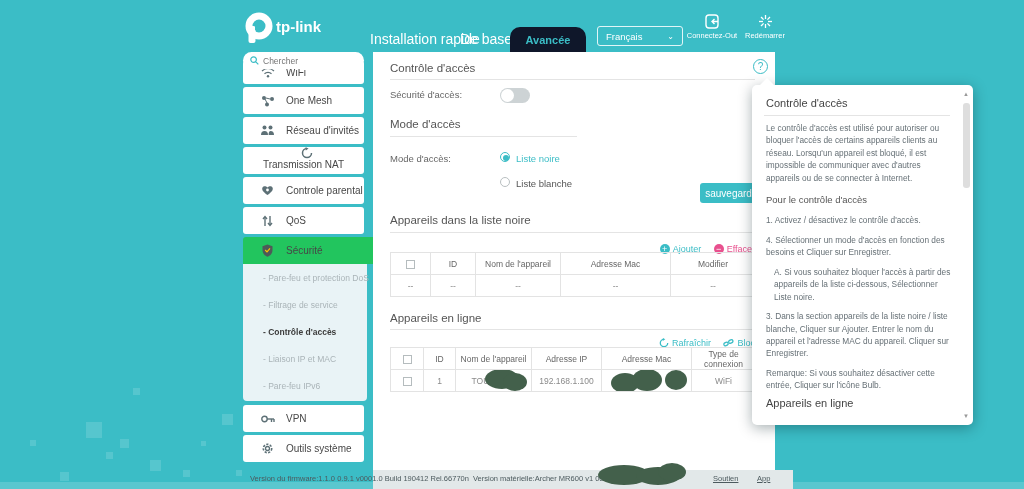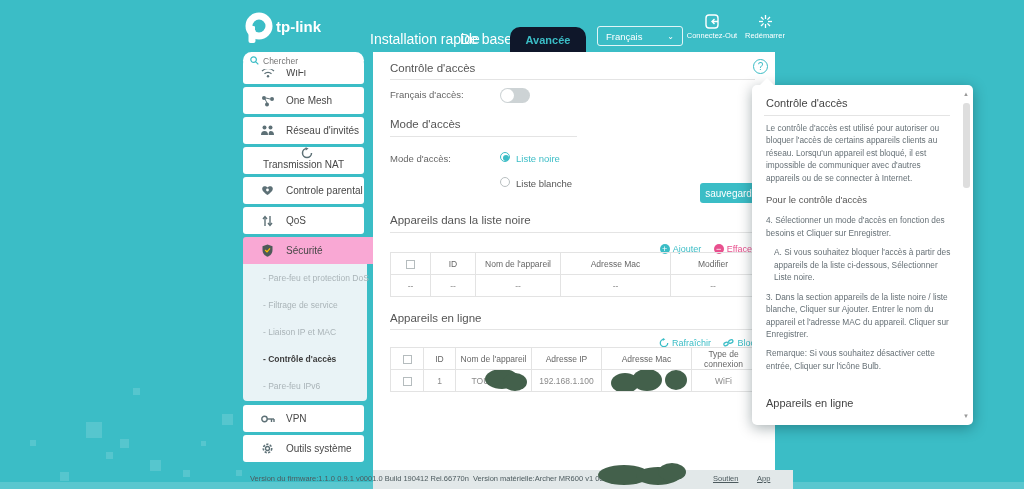--- a/index.html
+++ b/index.html
@@ -15,21 +15,21 @@
                 display:flex; align-items:center; justify-content:center; }
   .lang { position:absolute; left:597px; top:26px; width:86px; height:20px; border:1px solid rgba(255,255,255,.85);
           border-radius:3px; color:#fff; font-size:9.5px; display:flex; align-items:center; padding:0 8px; justify-content:space-between; }
   .hdr-ic { position:absolute; top:14px; width:70px; text-align:center; color:#fff; }
   .hdr-ic .lbl { font-size:7.5px; display:block; margin-top:2px; }
 
   
   .side-item { position:absolute; left:243px; width:121px; height:27px; background:#fff; border-radius:3px;
                display:flex; align-items:center; font-size:10px; color:#474747; cursor:pointer; }
   .side-item .ic { width:17px; margin-left:16px; margin-right:10px; display:flex; justify-content:center; }
-  .side-item.active { background:#f9a8d4; width:136px; border-radius:3px 3px 0 0; }
+  .side-item.active { background:#22c55e; width:136px; border-radius:3px 3px 0 0; }
   .submenu { position:absolute; left:243px; top:264px; width:124px; height:137px; background:#e9f3f6; border-radius:0 0 4px 4px; }
   .sub-item { height:27px; display:flex; align-items:center; padding-left:20px; font-size:8.5px; color:#aab4b8; cursor:pointer; white-space:nowrap; }
   .sub-item.active { color:#3c3c3c; font-weight:bold; }
 
   
   .panel { position:absolute; left:373px; top:52px; width:402px; height:418px; background:#fff; }
   .sec-title { position:absolute; left:17px; font-size:11.5px; color:#555; }
   .divider { position:absolute; left:17px; height:1px; background:#e4e4e4; }
   .form-label { position:absolute; left:17px; font-size:9.5px; color:#666; }
   .toggle { position:absolute; left:127px; top:36px; width:30px; height:15px; background:#cdd3d5; border-radius:8px; cursor:pointer; }
@@ -222,22 +222,22 @@
       <path d="M5.5 0.5 L10.5 2.2 V6 C10.5 9.5 8.5 11.7 5.5 12.7 C2.5 11.7 0.5 9.5 0.5 6 V2.2 Z" fill="#4e5a58"></path>
       <path d="M3.2 6 L5 7.8 L8 4.4" fill="none" stroke="#fcc200" stroke-width="1.2"></path>
       </svg>
   </span>
   <span>Sécurité</span>
 </div>
 
 <div class="submenu">
   <div class="sub-item">- Pare-feu et protection DoS</div>
   <div class="sub-item">- Filtrage de service</div>
+  <div class="sub-item active">- Contrôle d'accès</div>
   <div class="sub-item">- Liaison IP et MAC</div>
-  <div class="sub-item active">- Contrôle d'accès</div>
   <div class="sub-item">- Pare-feu IPv6</div>
 </div>
 
 <div class="side-item" style="top:405px;">
   <span class="ic">
     <svg width="14" height="10" viewBox="0 0 14 10">
       <circle cx="3.5" cy="5" r="2.7" fill="none" stroke="#5d7076" stroke-width="1.4"></circle>
       <line x1="6" y1="5" x2="13" y2="5" stroke="#5d7076" stroke-width="1.4"></line>
       <line x1="10.5" y1="5" x2="10.5" y2="8" stroke="#5d7076" stroke-width="1.4"></line>
       <line x1="13" y1="5" x2="13" y2="8" stroke="#5d7076" stroke-width="1.4"></line>
@@ -255,21 +255,21 @@
   </span>
   <span>Outils système</span>
 </div>
 
 <div class="panel">
 
   <span class="sec-title" style="top:10px;">Contrôle d'accès</span>
   <span class="abs" style="left:380px;top:7px;width:15px;height:15px;border:1.4px solid #3bbdc6;border-radius:50%;color:#3bbdc6;font-size:10px;text-align:center;line-height:13px;cursor:pointer;">?</span>
   <div class="divider" style="top:27px;width:365px;"></div>
 
-  <span class="form-label" style="top:37px;">Français d'accès:</span>
+  <span class="form-label" style="top:37px;">Sécurité d'accès:</span>
   <div class="toggle">
       <span class="knob"></span>
     </div>
 
   <span class="sec-title" style="top:66px;">Mode d'accès</span>
   <div class="divider" style="top:84px;width:187px;"></div>
 
   <span class="form-label" style="top:101px;">Mode d'accès:</span>
   <span class="radio sel" style="left:127px;top:100px;"></span>
   <span class="radio-lbl" style="left:143px;top:101px;color:#3bbdc6;">Liste noire</span>
@@ -378,20 +378,21 @@
 <div class="help-pop">
   <span class="notch"></span>
   <span class="help-title">Contrôle d'accès</span>
   <span class="scroll-arrow" style="top:6px;">▲</span>
   <span class="scroll-thumb"></span>
   <span class="scroll-arrow" style="bottom:6px;">▼</span>
   <div class="help-div"></div>
   <div class="help-body">
     <p>Le contrôle d'accès est utilisé pour autoriser ou bloquer l'accès de certains appareils clients au réseau. Lorsqu'un appareil est bloqué, il est impossible de communiquer avec d'autres appareils ou de se connecter à Internet.</p>
     <p class="help-sub">Pour le contrôle d'accès</p>
+    <p>1. Activez / désactivez le contrôle d'accès.</p>
     <p>4. Sélectionner un mode d'accès en fonction des besoins et Cliquer sur Enregistrer.</p>
     <p class="help-ind">A. Si vous souhaitez bloquer l'accès à partir des appareils de la liste ci-dessous, Sélectionner Liste noire.</p>
     <p>3. Dans la section appareils de la liste noire / liste blanche, Cliquer sur Ajouter. Entrer le nom du appareil et l'adresse MAC du appareil. Cliquer sur Enregistrer.</p>
     <p>Remarque: Si vous souhaitez désactiver cette entrée, Cliquer sur l'icône Bulb.</p>
   </div>
   <span class="help-online">Appareils en ligne</span>
 </div>
 
 <div class="footer-bar"></div>
 <span class="ftxt" style="left:250px;">Version du firmware:1.1.0 0.9.1 v0001.0 Build 190412 Rel.66770n</span>

